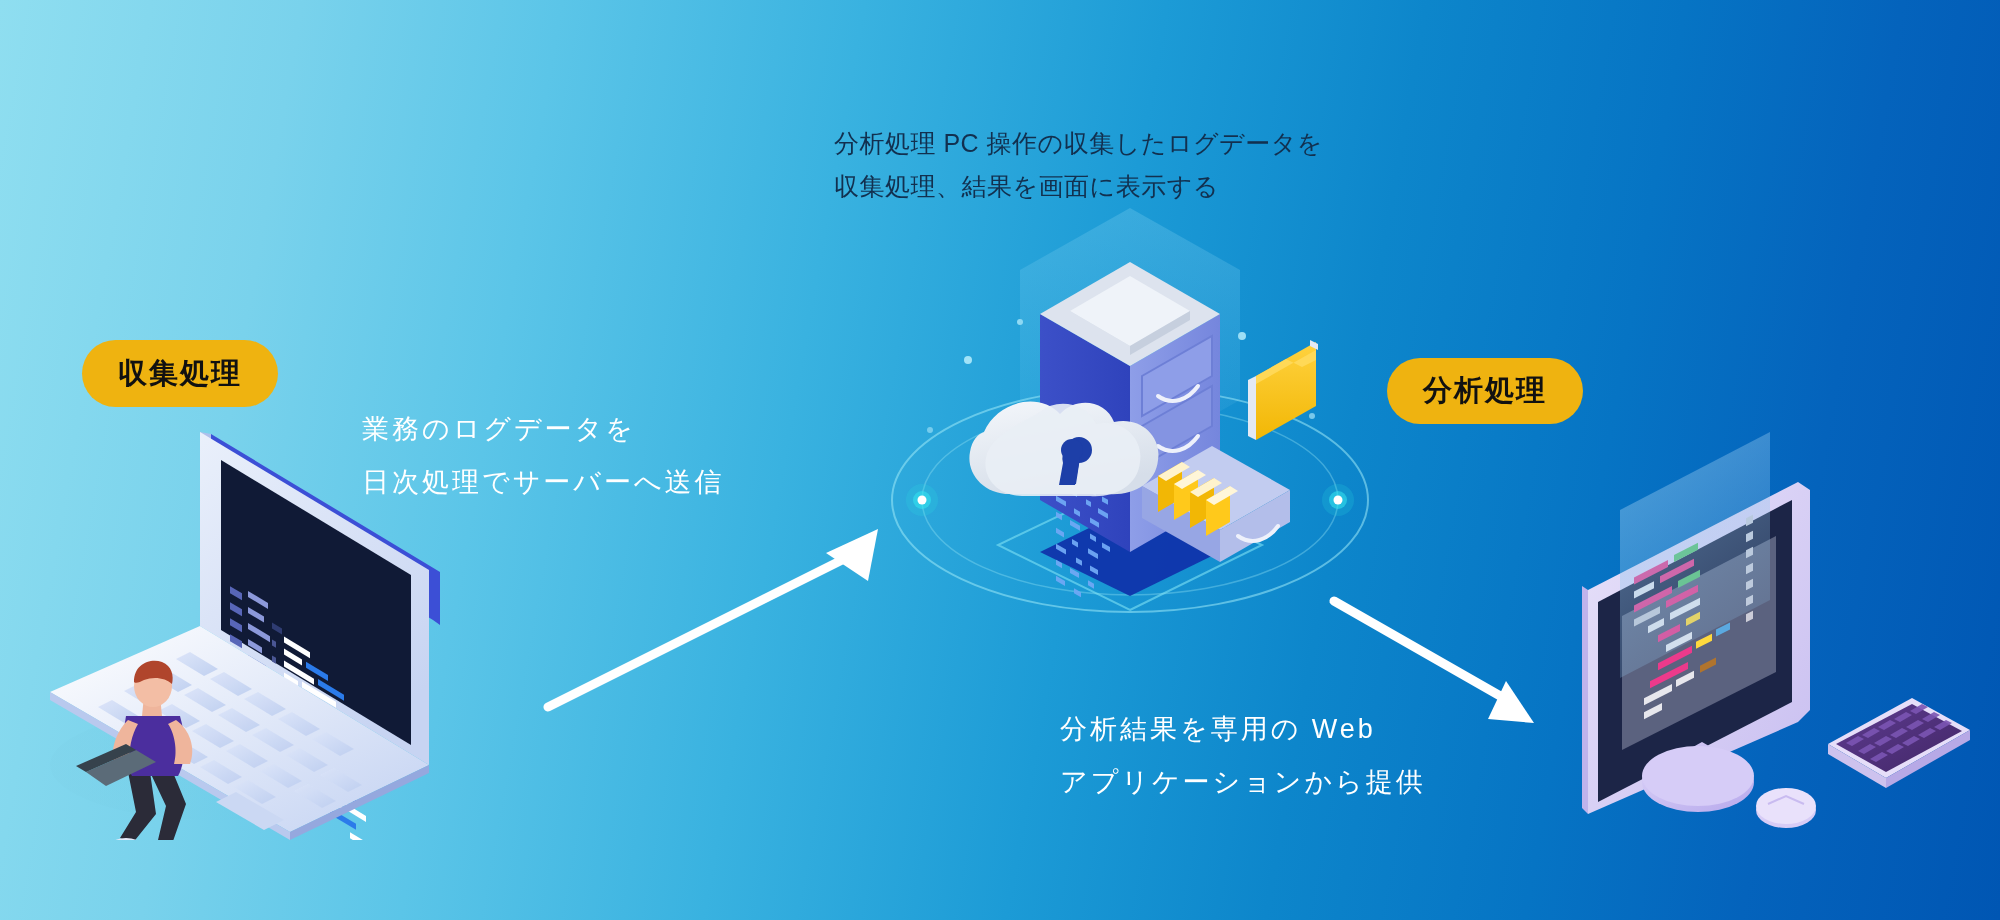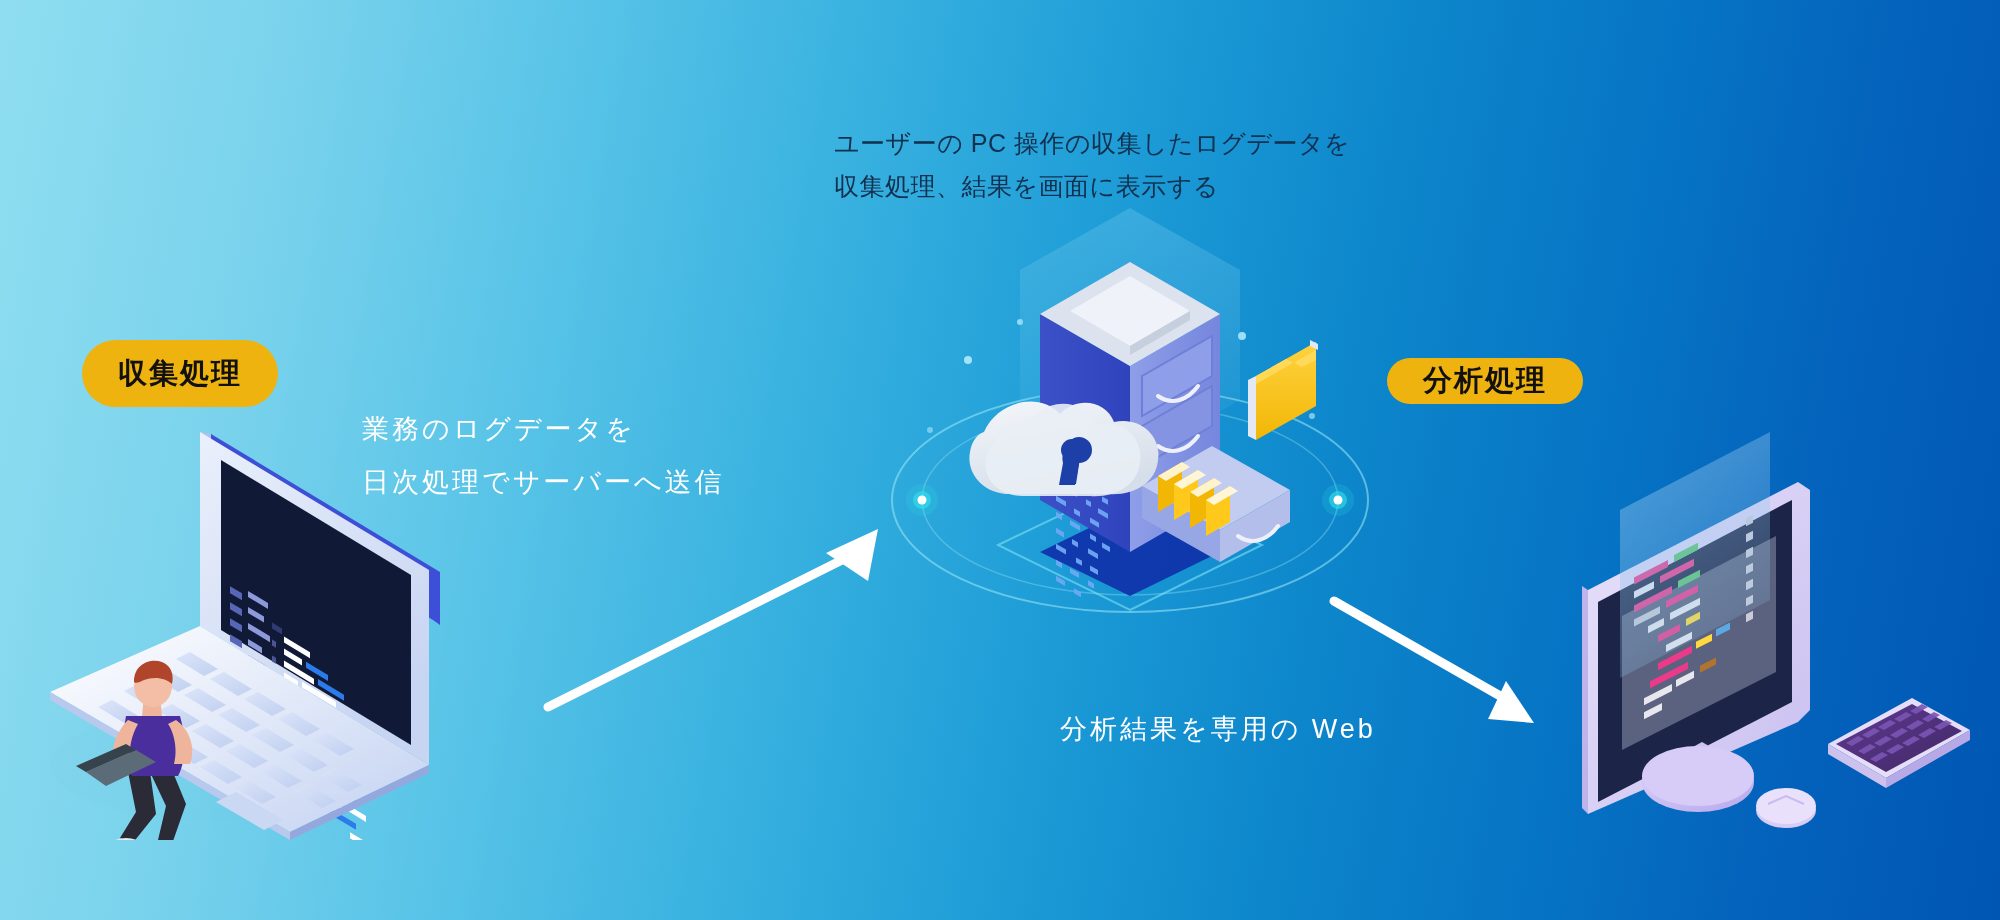--- a/index.html
+++ b/index.html
@@ -207,25 +207,25 @@
     <div>日次処理でサーバーへ送信</div>
   </div>
 
   <svg class="arrow" style="left:520px;top:515px;" width="370" height="210" viewBox="0 0 370 210">
     <line x1="28" y1="192" x2="322" y2="45" stroke="#ffffff" stroke-width="9" stroke-linecap="round"></line>
     <polygon points="358,14 348,66 306,38" fill="#ffffff"></polygon>
   </svg>
 
 
   <div class="body-copy" style="left:834px;top:122px;">
-    <div>ユーザーの PC 操作の収集したログデータを</div>
+    <div>分析処理 PC 操作の収集したログデータを</div>
     <div>収集処理、結果を画面に表示する</div>
   </div>
 
-  <div class="badge" style="left:1387px;top:358px;width:196px;height:46px;">分析処理</div>
+  <div class="badge" style="left:1387px;top:358px;width:196px;height:66px;">分析処理</div>
 
   <svg class="illus" style="left:890px;top:200px;" width="480" height="460" viewBox="0 0 480 460">
     <defs>
       <linearGradient id="rackFrontG" x1="0" y1="0" x2="1" y2="0">
         <stop offset="0%" stop-color="#3C50C8"></stop>
         <stop offset="100%" stop-color="#2F43BC"></stop>
       </linearGradient>
       <linearGradient id="rackSideG" x1="0" y1="0" x2="1" y2="0">
         <stop offset="0%" stop-color="#8E9EE8"></stop>
         <stop offset="100%" stop-color="#7586DD"></stop>
@@ -357,20 +357,21 @@
     </g>
   </svg>
 
   <svg class="arrow" style="left:1320px;top:585px;" width="240" height="150" viewBox="0 0 240 150">
     <line x1="14" y1="16" x2="182" y2="112" stroke="#ffffff" stroke-width="9" stroke-linecap="round"></line>
     <polygon points="214,138 168,134 186,96" fill="#ffffff"></polygon>
   </svg>
 
   <div class="flow-label" style="left:1060px;top:703px;">
     <div>分析結果を専用の Web</div>
+    <div>アプリケーションから提供</div>
   </div>
 
   <svg class="illus" style="left:1570px;top:410px;" width="430" height="420" viewBox="0 0 430 420">
     <defs>
       <linearGradient id="bezelG" x1="0" y1="0" x2="1" y2="1">
         <stop offset="0%" stop-color="#E8E2FA"></stop>
         <stop offset="100%" stop-color="#C8BEF0"></stop>
       </linearGradient>
       <linearGradient id="standG" x1="0" y1="0" x2="1" y2="1">
         <stop offset="0%" stop-color="#DCD3F8"></stop>

